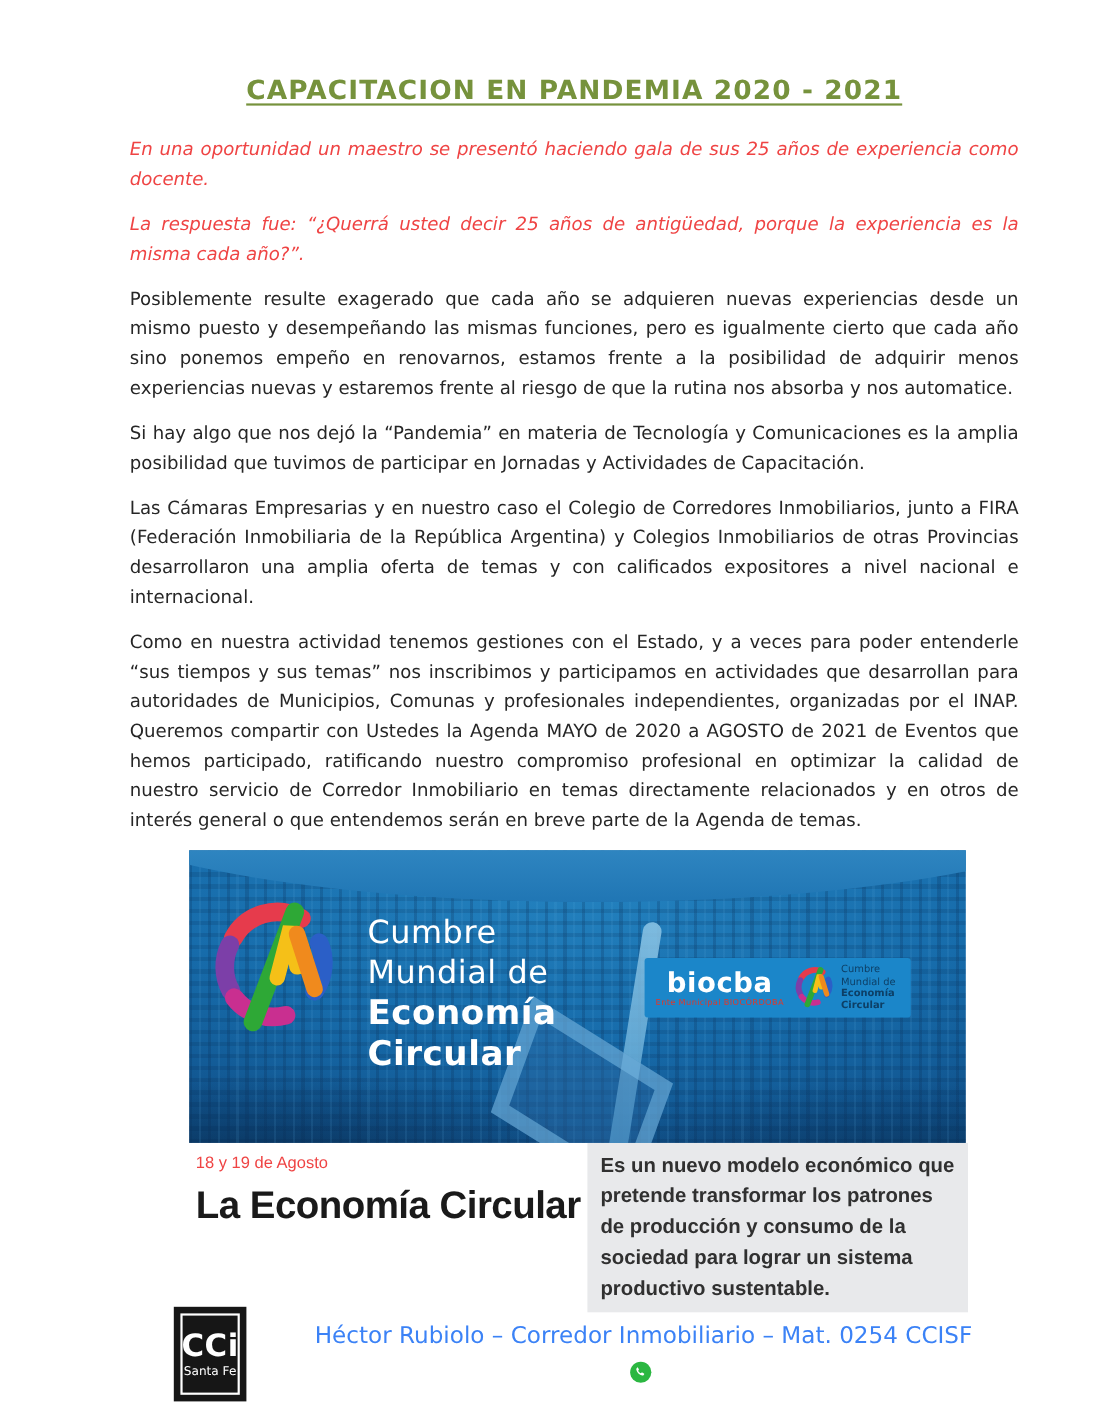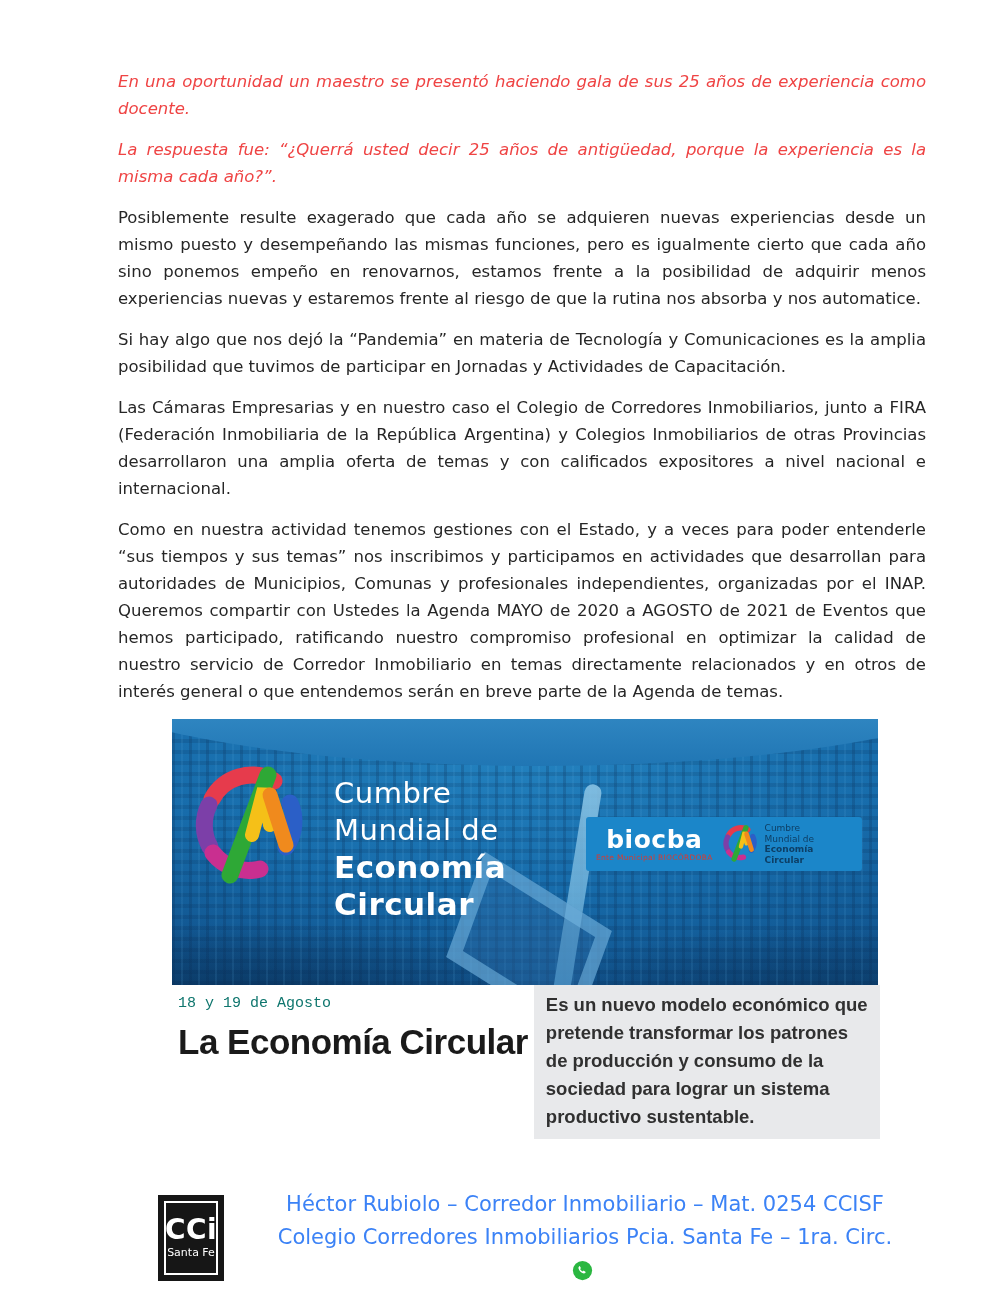--- a/index.html
+++ b/index.html
@@ -101,21 +101,21 @@
     position: absolute; left: 162px; top: 56px;
     color: #ffffff;
     font-size: 29px;
     line-height: 37px;
     letter-spacing: 0.5px;
   }
   .cumbre-text .bold-line { font-weight: bold; font-size: 31px; }
   .badge {
     position: absolute;
     left: 414px; top: 98px;
-    width: 276px; height: 54px;
+    width: 242px; height: 54px;
     background: #1b86c9;
     border-radius: 3px;
     display: flex;
     align-items: center;
     padding: 4px 0 4px 10px;
   }
   .badge-brand-wrap { display: flex; flex-direction: column; align-items: center; margin-right: 8px; }
   .badge-brand {
     color: #ffffff;
     font-weight: bold;
@@ -134,24 +134,24 @@
   .badge-right {
     color: #0d3f66;
     font-size: 9px;
     line-height: 10.5px;
     font-weight: normal;
   }
   .badge-right .bold-line { font-weight: bold; }
   .poster-strip { display: flex; margin-top: 0; }
   .strip-left { flex: 1 1 auto; padding: 10px 6px 6px 6px; }
   .strip-date {
-    color: #0f766e;
+    color: #ef4444;
     font-size: 15px;
     margin-bottom: 10px;
-    font-family: Liberation Mono, monospace;
+    font-family: Liberation Sans, sans-serif;
   }
   .strip-headline {
     color: #1a1a1a;
     font-size: 35px;
     font-weight: bold;
     letter-spacing: -0.5px;
     font-family: "Liberation Sans", sans-serif;
     white-space: nowrap;
   }
   .strip-desc {
@@ -205,20 +205,21 @@
     margin-right: 6px;
   }
 </style>
 </head>
 <body>
 
 <div class="page">
 
   <div class="content">
 
+    <h1 class="doc-title">CAPACITACION EN PANDEMIA 2020 - 2021</h1>
 
     <p class="quote-par">En una oportunidad un maestro se presentó haciendo gala de sus 25 años de experiencia como docente.</p>
     <p class="quote-par">La respuesta fue: “¿Querrá usted decir 25 años de antigüedad, porque la experiencia es la misma cada año?”.</p>
 
     <p class="body-par">Posiblemente resulte exagerado que cada año se adquieren nuevas experiencias desde un mismo puesto y desempeñando las mismas funciones, pero es igualmente cierto que cada año sino ponemos empeño en renovarnos, estamos frente a la posibilidad de adquirir menos experiencias nuevas y estaremos frente al riesgo de que la rutina nos absorba y nos automatice.</p>
     <p class="body-par">Si hay algo que nos dejó la “Pandemia” en materia de Tecnología y Comunicaciones es la amplia posibilidad que tuvimos de participar en Jornadas y Actividades de Capacitación.</p>
     <p class="body-par">Las Cámaras Empresarias y en nuestro caso el Colegio de Corredores Inmobiliarios, junto a FIRA (Federación Inmobiliaria de la República Argentina) y Colegios Inmobiliarios de otras Provincias desarrollaron una amplia oferta de temas y con calificados expositores a nivel nacional e internacional.</p>
     <p class="body-par">Como en nuestra actividad tenemos gestiones con el Estado, y a veces para poder entenderle “sus tiempos y sus temas” nos inscribimos y participamos en actividades que desarrollan para autoridades de Municipios, Comunas y profesionales independientes, organizadas por el INAP. Queremos compartir con Ustedes la Agenda MAYO de 2020 a AGOSTO de 2021 de Eventos que hemos participado, ratificando nuestro compromiso profesional en optimizar la calidad de nuestro servicio de Corredor Inmobiliario en temas directamente relacionados y en otros de interés general o que entendemos serán en breve parte de la Agenda de temas.</p>
 
 
@@ -287,21 +288,20 @@
 
   <div class="footer">
     <div class="cci-logo">
       <div class="cci-inner">
         <div class="cci-main">CCi</div>
         <div class="cci-sub">Santa Fe</div>
       </div>
     </div>
     <div class="footer-text">
       <div>Héctor Rubiolo – Corredor Inmobiliario – Mat. 0254 CCISF</div>
-      <div>Colegio Corredores Inmobiliarios Pcia. Santa Fe – 1ra. Circ.</div>
       <div>
         <svg class="wa-icon" viewBox="0 0 24 24">
           <circle cx="12" cy="12" r="11" fill="#2BB741"></circle>
           <path fill="#ffffff" d="M8.2 6.8c.3-.1.6 0 .8.3l1 1.7c.2.3.1.6-.1.9l-.6.7c.5 1.1 1.5 2.1 2.6 2.7l.8-.7c.2-.2.6-.3.9-.1l1.7 1c.3.2.4.5.3.8-.3.9-1.2 1.5-2.1 1.3-3-.6-5.4-3-6.1-6-.2-1 .3-2 1.2-2.4z"></path>
         </svg>
       </div>
     </div>
   </div>
 
 </div>

